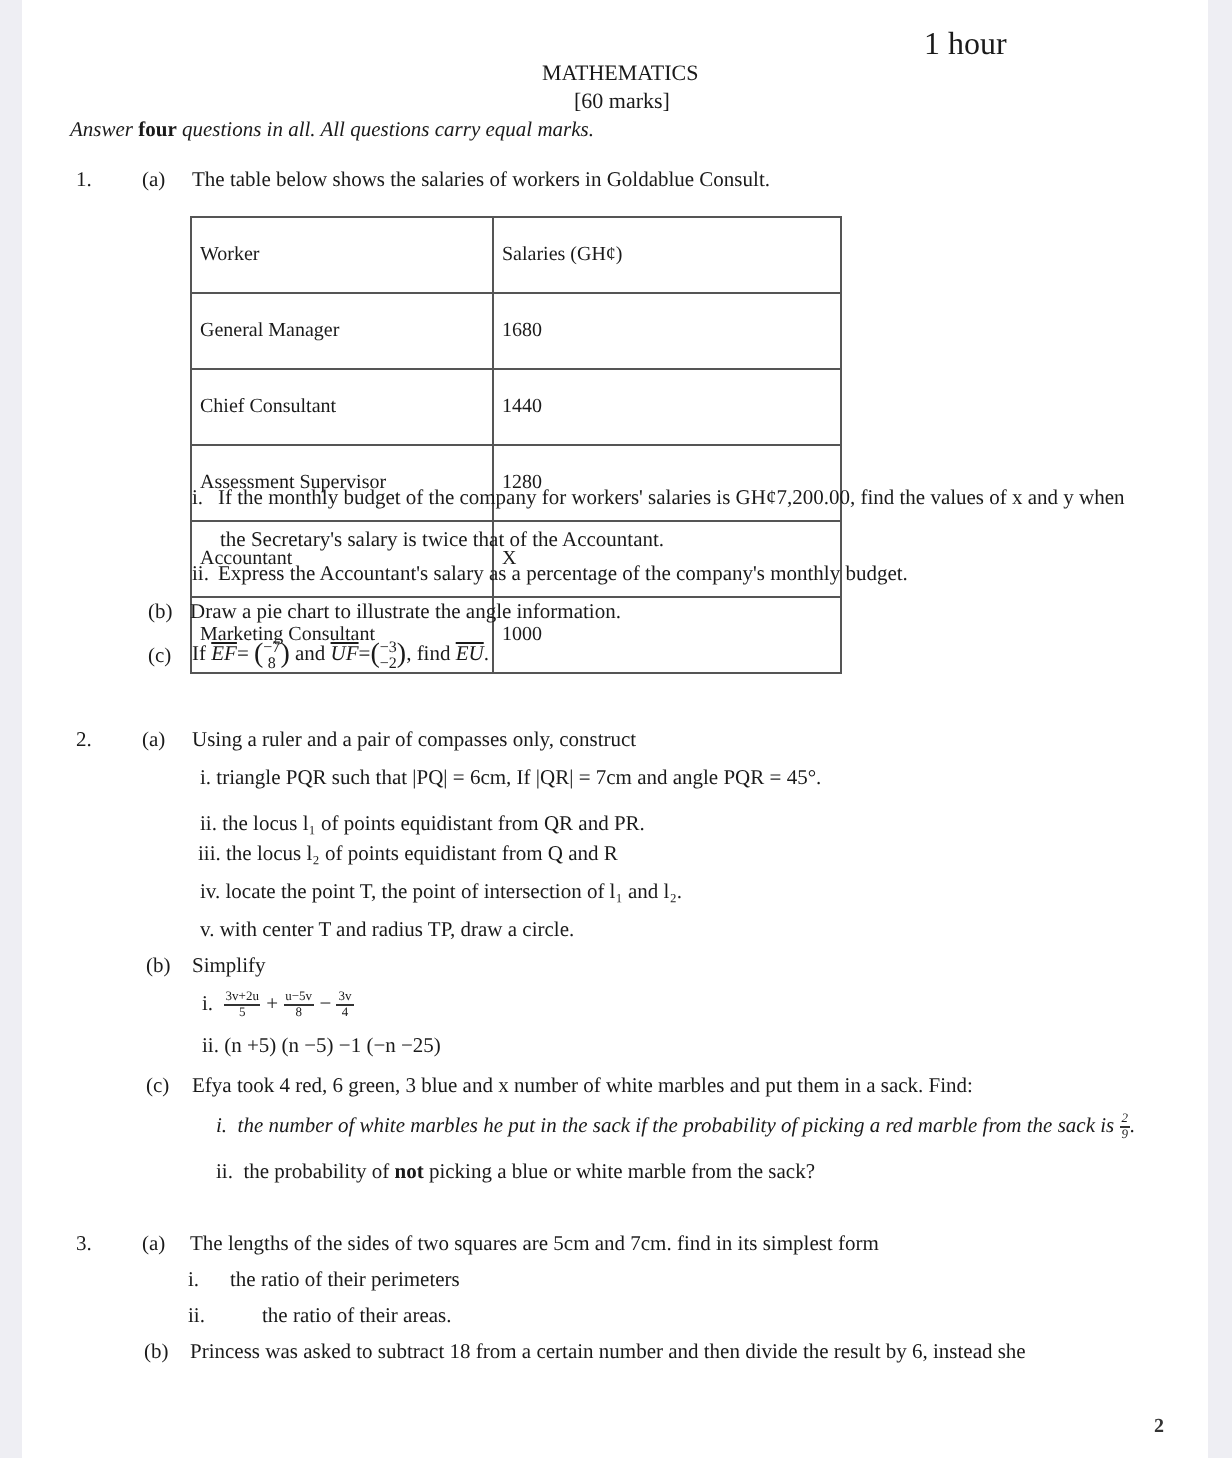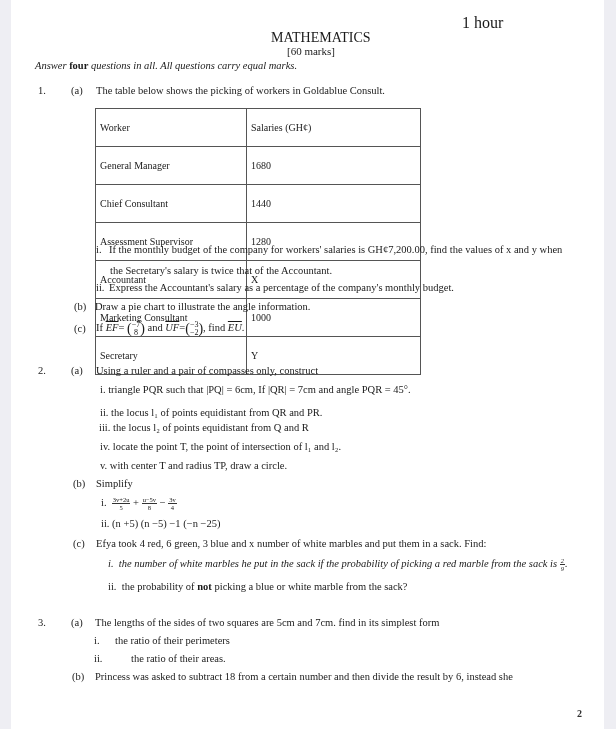--- a/index.html
+++ b/index.html
@@ -8,21 +8,21 @@
     background:#eeeef3;
     font-family:"Liberation Serif", "DejaVu Serif", serif;
     color:#1a1a1a;
     position:relative;
   }
   .page {
     position:absolute; left:11px; top:0; width:593px; height:729px;
     background:#ffffff;
   }
   .abs { position:absolute; white-space:nowrap; font-size:10.5px; line-height:13px; }
-  .title { left:271px; top:31px; font-size:14px; }
+  .title { left:271px; top:31px; font-size:11px; }
   .duration { left:462px; top:16px; font-size:16px; }
   .marks { left:287px; top:45px; font-size:11px; }
   .instructions { left:35px; top:59px; font-style:italic; font-size:10.5px; }
   .instructions b { font-style:normal; font-weight:bold; }
   .qnum { font-size:10.5px; }
   table.sal {
     position:absolute; left:95px; top:108px; width:326px;
     border-collapse:collapse; font-size:10px;
   }
   table.sal td {
@@ -42,21 +42,21 @@
 
 <div class="page"></div>
 
 <div class="abs title">MATHEMATICS</div>
 <div class="abs duration">1 hour</div>
 <div class="abs marks">[60 marks]</div>
 <div class="abs instructions"><span>Answer </span><b>four</b><span> questions in all. All questions carry equal marks.</span></div>
 
 <div class="abs qnum" style="left:38px;top:84px;">1.</div>
 <div class="abs" style="left:71px;top:84px;">(a)</div>
-<div class="abs" style="left:96px;top:84px;">The table below shows the picking of workers in Goldablue Consult.</div>
+<div class="abs" style="left:96px;top:84px;">The table below shows the salaries of workers in Goldablue Consult.</div>
 
 <table class="sal">
   <tbody>
       <tr>
     <td class="c1">Worker</td>
     <td>Salaries (GH¢)</td>
   </tr>
   <tr>
     <td class="c1">General Manager</td>
     <td>1680</td>
@@ -69,24 +69,20 @@
     <td class="c1">Assessment Supervisor</td>
     <td>1280</td>
   </tr>
   <tr>
     <td class="c1">Accountant</td>
     <td>X</td>
   </tr>
   <tr>
     <td class="c1">Marketing Consultant</td>
     <td>1000</td>
-  </tr>
-  <tr>
-    <td class="c1">Secretary</td>
-    <td>Y</td>
   </tr>
 </tbody>
   </table>
 
 <div class="abs" style="left:96px;top:243px;">i.</div>
 <div class="abs" style="left:109px;top:243px;">If the monthly budget of the company for workers' salaries is GH¢7,200.00, find the values of x and y when</div>
 <div class="abs" style="left:110px;top:264px;">the Secretary's salary is twice that of the Accountant.</div>
 <div class="abs" style="left:96px;top:281px;">ii.</div>
 <div class="abs" style="left:109px;top:281px;">Express the Accountant's salary as a percentage of the company's monthly budget.</div>
 <div class="abs" style="left:74px;top:300px;">(b)</div>

